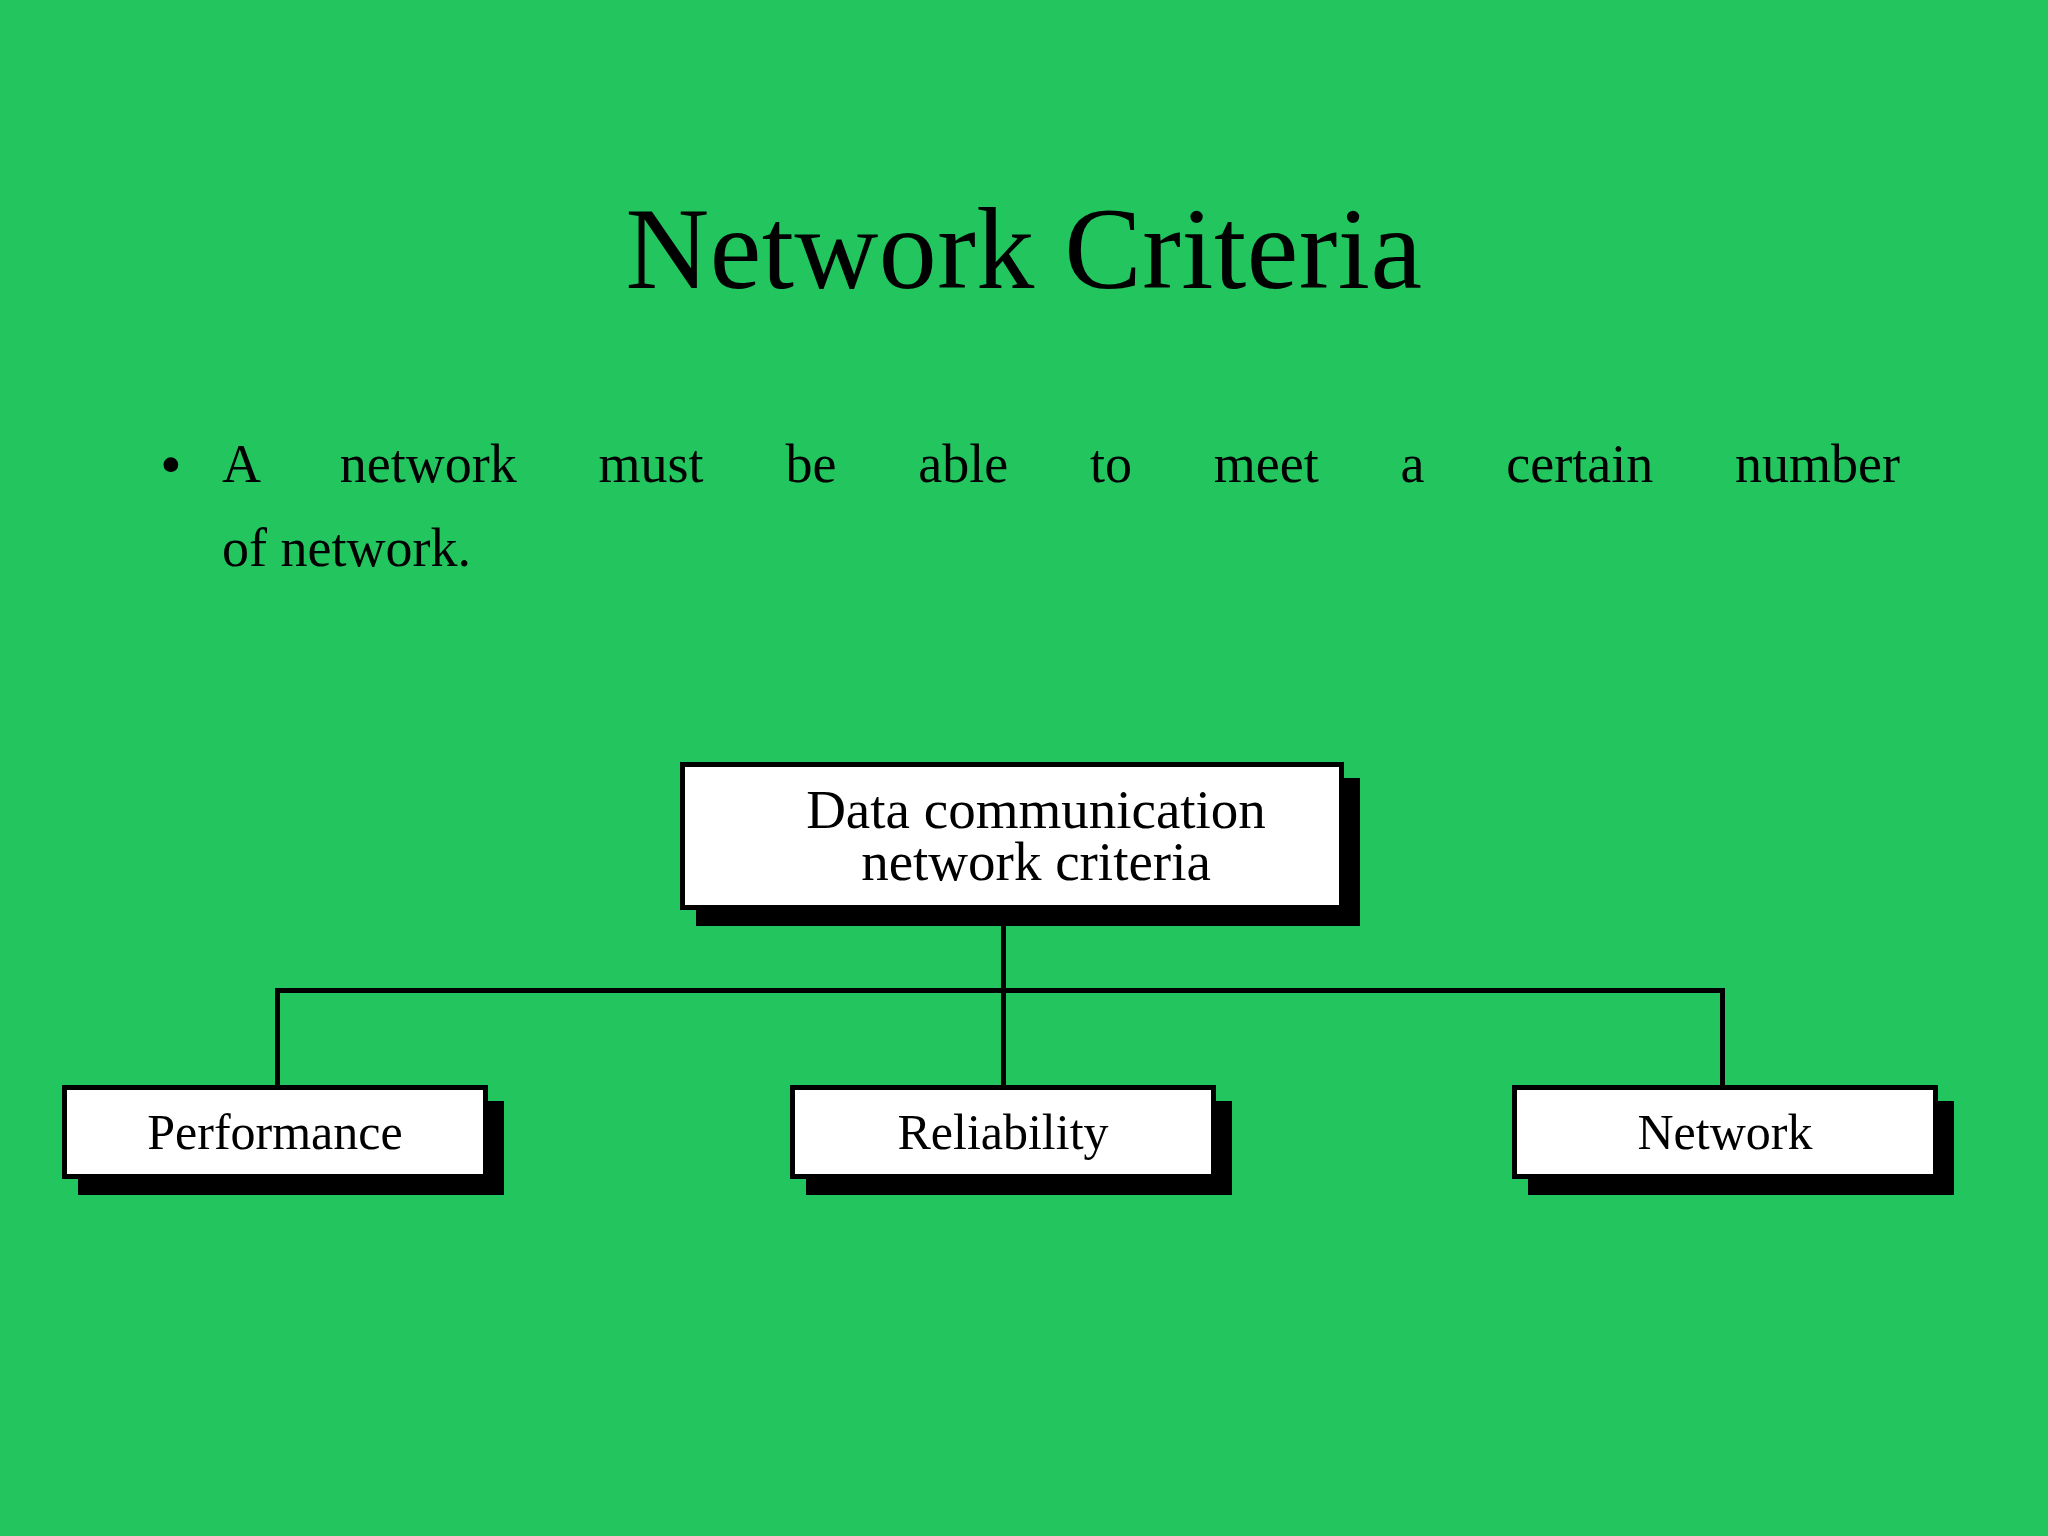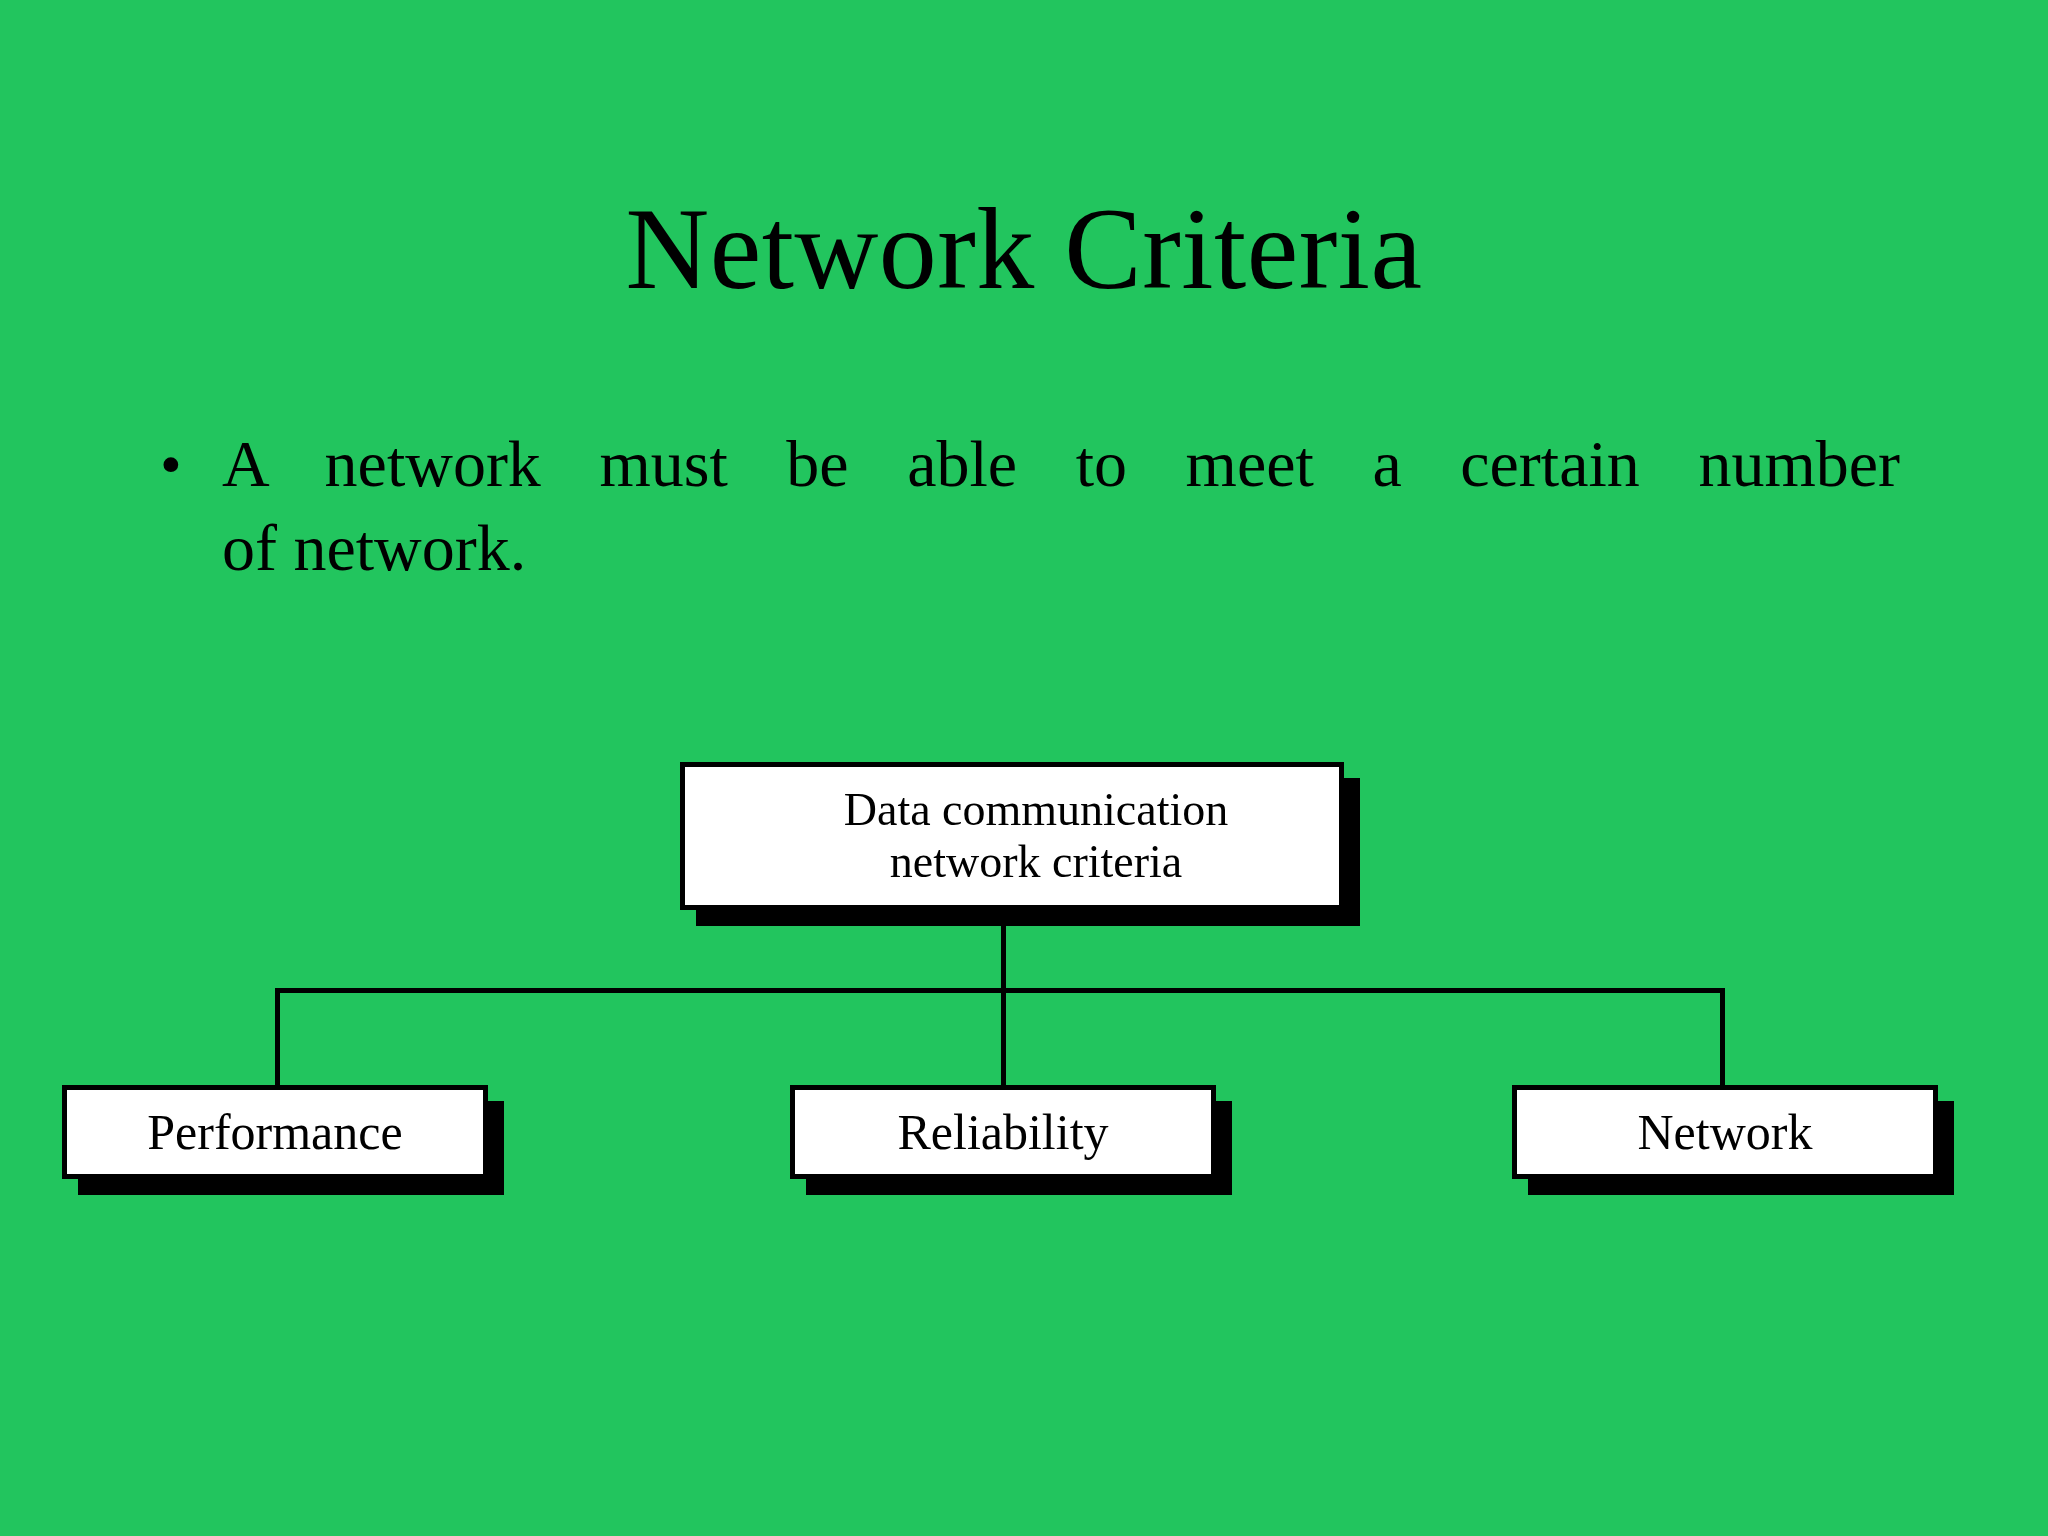--- a/index.html
+++ b/index.html
@@ -52,21 +52,21 @@
   .bullet-mark {
     flex: 0 0 auto;
     width: 62px;
     font-size: 62px;
     line-height: 84px;
     text-align: left;
     color: #000000;
   }
   .bullet-text {
     flex: 1 1 auto;
-    font-size: 66px;
+    font-size: 54px;
     line-height: 84px;
     text-align: justify;
     text-justify: inter-word;
     color: #000000;
   }
   .bullet-text .line1 {
     display: block;
     text-align: justify;
     text-align-last: justify;
   }
@@ -108,21 +108,21 @@
   }
 
   
   #node-root {
     left: 680px;
     top: 762px;
     width: 664px;
     height: 148px;
   }
   #node-root .node-label {
-    font-size: 46px;
+    font-size: 55px;
     line-height: 52px;
     margin-left: 48px;
   }
   #shadow-root {
     left: 696px;
     top: 778px;
     width: 664px;
     height: 148px;
   }
 

